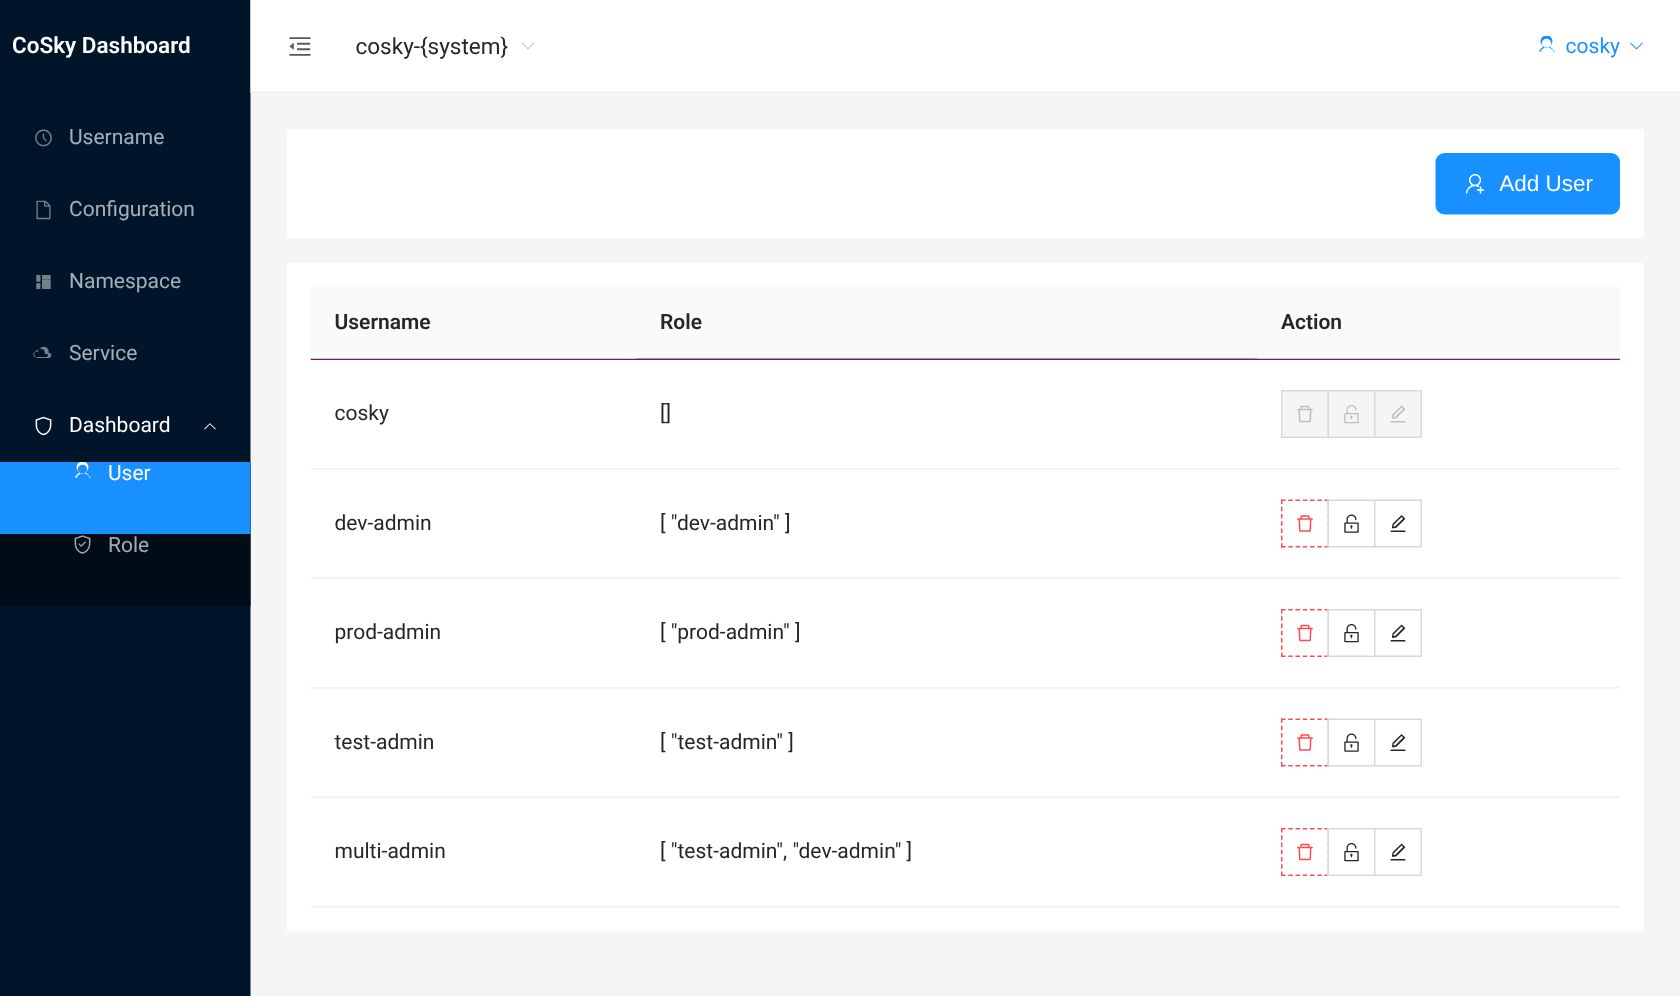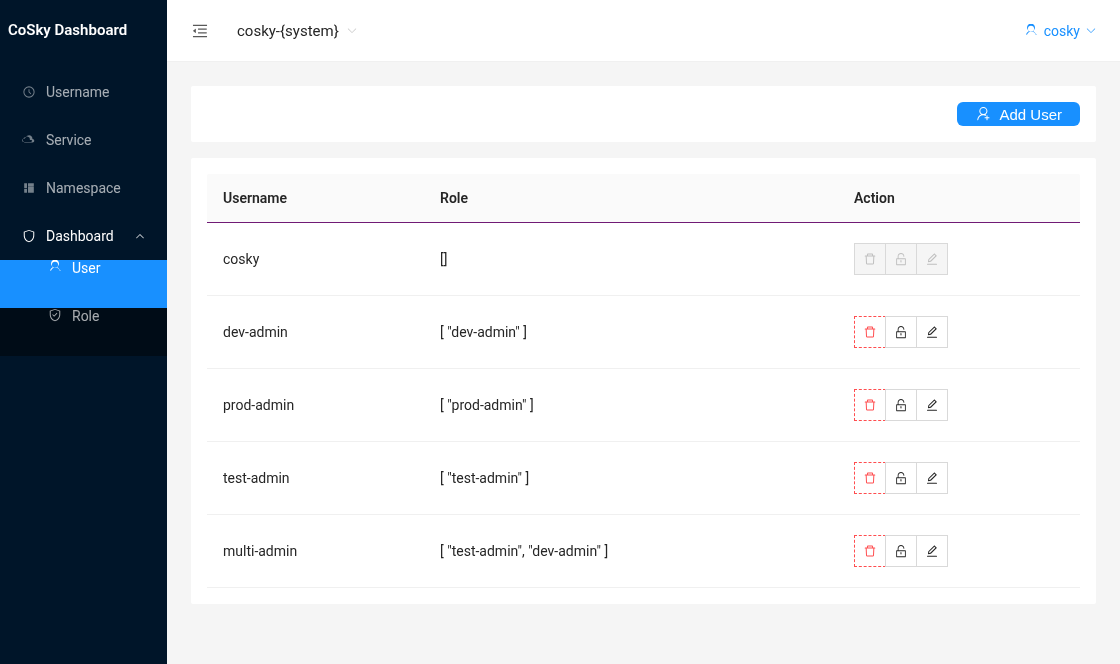--- a/index.html
+++ b/index.html
@@ -156,21 +156,21 @@
       background: #fff;
       padding: 16px;
       display: flex;
       justify-content: flex-end;
       margin-bottom: 16px;
     }
     .btn-primary {
       background: #1890ff;
       color: #fff;
       border: none;
-      height: 24px;
+      height: 41px;
       padding: 0 18px;
       border-radius: 6px;
       font-size: 15px;
       cursor: pointer;
       display: inline-flex;
       align-items: center;
       gap: 8px;
     }
     .btn-primary .user-add-icon {
       display: inline-flex;
@@ -248,32 +248,40 @@
         <span class="mi-icon">
           <svg width="14" height="14" viewBox="0 0 1024 1024" fill="currentColor">
               <path d="M924 512a412 412 0 1 0-824 0 412 412 0 0 0 824 0zm-76 0c0 185-151 336-336 336S176 697 176 512 327 176 512 176s336 151 336 336zM512 288a32 32 0 0 0-32 32v192c0 9 4 17 10 23l128 128a32 32 0 0 0 45-45L544 499V320a32 32 0 0 0-32-32z"></path>
             </svg>
         </span>
         <span>Username</span>
       </li>
       <li class="menu-item">
         <span class="mi-icon">
           <svg width="14" height="14" viewBox="0 0 1024 1024" fill="currentColor">
-              <path d="M704 446h64c71 0 128 57 128 128s-57 128-128 128H256c-106 0-192-86-192-192s86-192 192-192c12 0 24 1 36 3 35-92 124-157 228-157 135 0 244 109 244 244 0 13-1 25-3 38zm-32 192a64 64 0 0 0 0-128h-96v-64a180 180 0 0 0-346-72l-18 41-44-7a128 128 0 1 0-20 254h524z"></path>
-            </svg>
-        </span>
-        <span>Service</span>
+              <path d="M854 288L638 72c-6-6-14-9-22-9H200c-18 0-32 14-32 32v832c0 18 14 32 32 32h624c18 0 32-14 32-32V310c0-8-3-16-9-22zM602 137l157 157H602V137zm190 758H232V127h306v200c0 18 14 32 32 32h222v536z"></path>
+            </svg>
+        </span>
+        <span>Configuration</span>
       </li>
       <li class="menu-item">
         <span class="mi-icon">
           <svg width="14" height="14" viewBox="0 0 1024 1024" fill="currentColor">
               <path d="M168 504h188c4 0 8-4 8-8V180c0-4-4-8-8-8H168c-4 0-8 4-8 8v316c0 4 4 8 8 8zm0 348h188c4 0 8-4 8-8V580c0-4-4-8-8-8H168c-4 0-8 4-8 8v264c0 4 4 8 8 8zm280 0h408c4 0 8-4 8-8V404c0-4-4-8-8-8H448c-4 0-8 4-8 8v440c0 4 4 8 8 8zm-8-672v188c0 4 4 8 8 8h408c4 0 8-4 8-8V180c0-4-4-8-8-8H448c-4 0-8 4-8 8z"></path>
             </svg>
         </span>
         <span>Namespace</span>
+      </li>
+      <li class="menu-item">
+        <span class="mi-icon">
+          <svg width="14" height="14" viewBox="0 0 1024 1024" fill="currentColor">
+              <path d="M704 446h64c71 0 128 57 128 128s-57 128-128 128H256c-106 0-192-86-192-192s86-192 192-192c12 0 24 1 36 3 35-92 124-157 228-157 135 0 244 109 244 244 0 13-1 25-3 38zm-32 192a64 64 0 0 0 0-128h-96v-64a180 180 0 0 0-346-72l-18 41-44-7a128 128 0 1 0-20 254h524z"></path>
+            </svg>
+        </span>
+        <span>Service</span>
       </li>
       <li class="menu-item level-open">
         <span class="mi-icon">
           <svg width="14" height="14" viewBox="0 0 1024 1024" fill="currentColor">
               <path d="M512 64L128 192v282c0 236 163 456 384 486 221-30 384-250 384-486V192L512 64zm312 410c0 197-131 382-312 414-181-32-312-217-312-414V240l312-104 312 104v234z"></path>
             </svg>
         </span>
         <span>Dashboard</span>
         <span class="chev">
           <svg width="10" height="10" viewBox="0 0 1024 1024" fill="currentColor">

